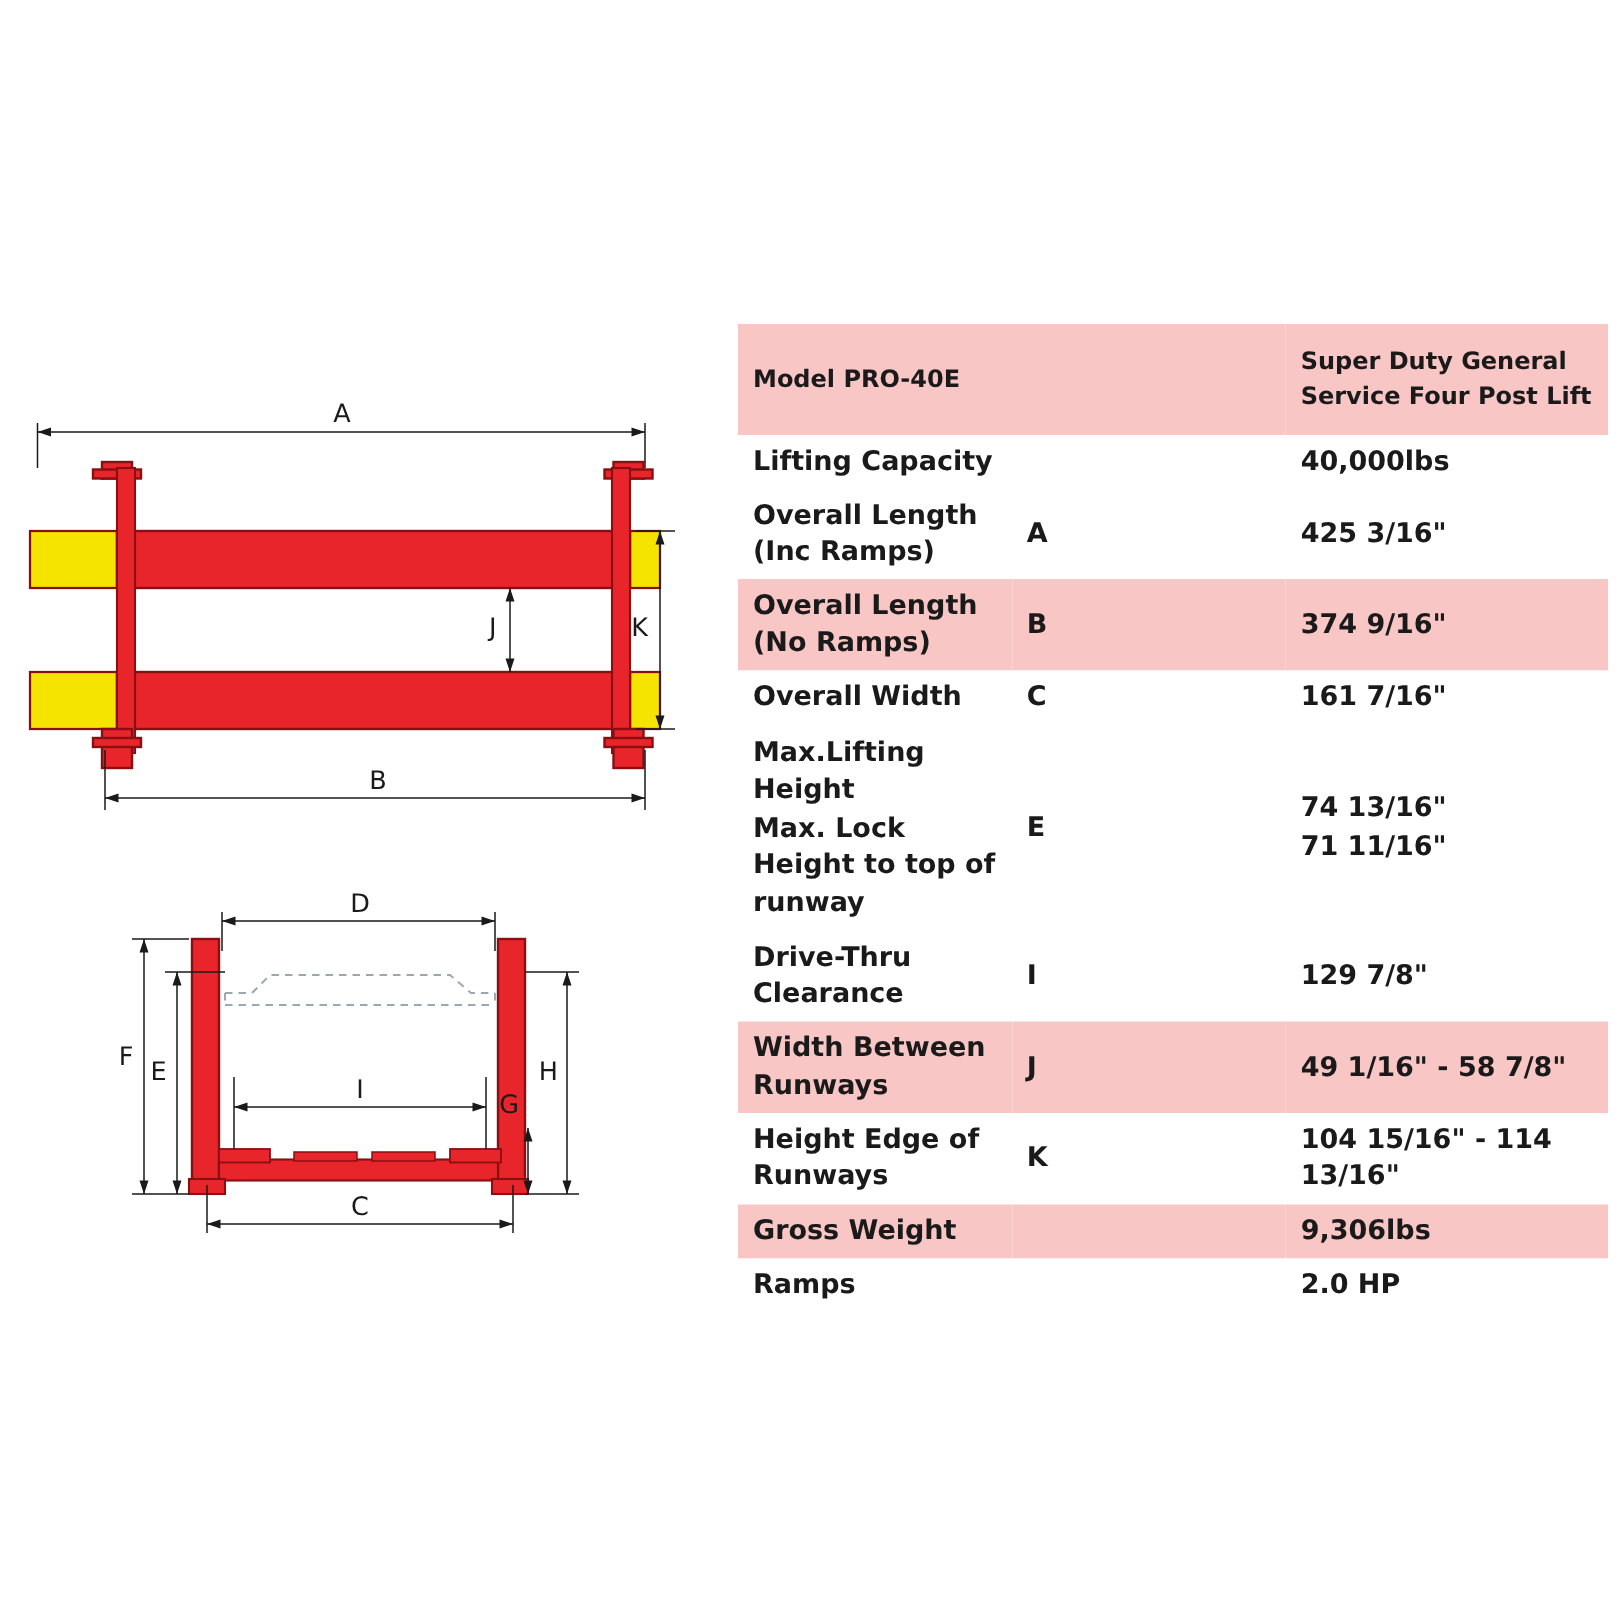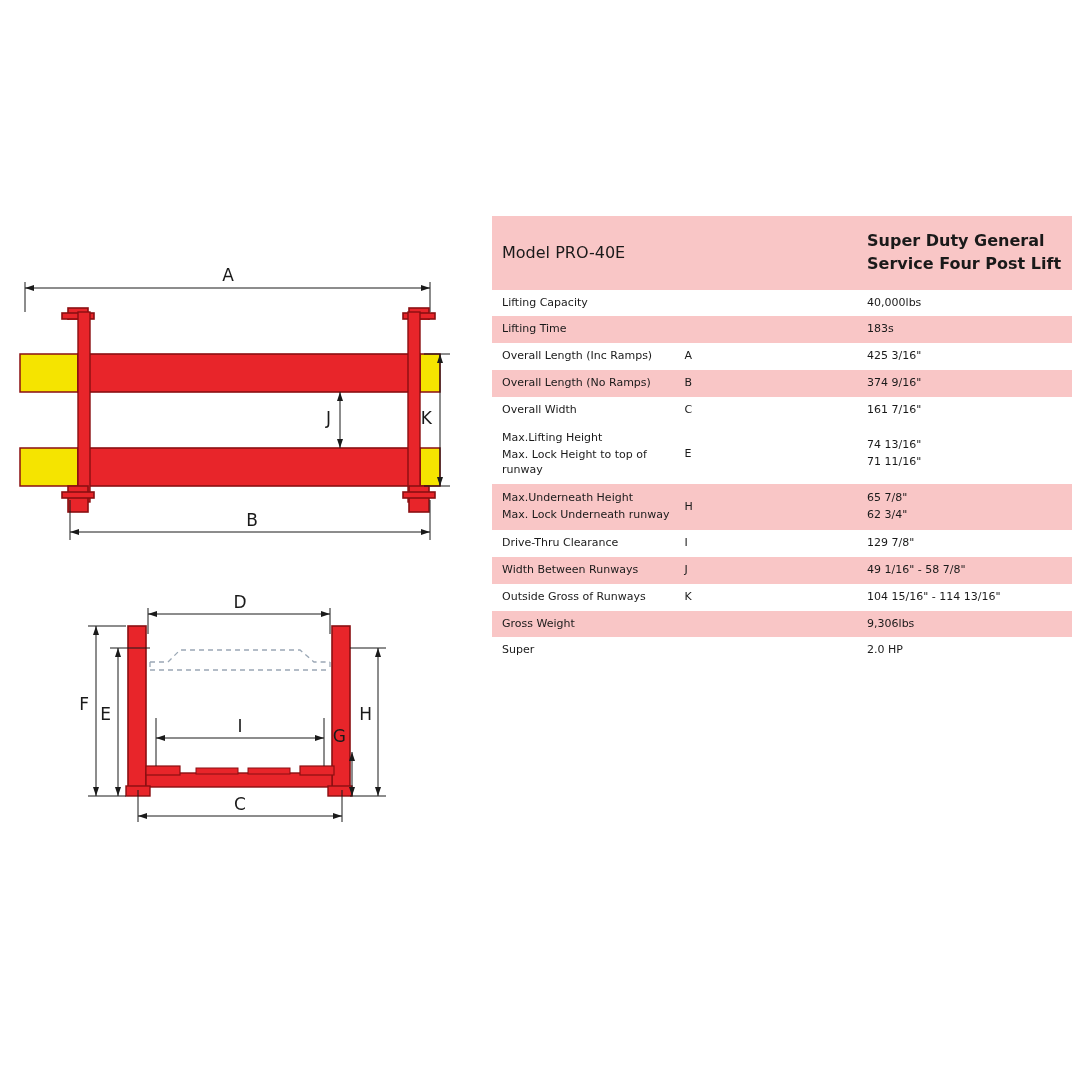--- a/index.html
+++ b/index.html
@@ -39,43 +39,44 @@
     top: 216px;
     width: 580px;
   }
   table.spec {
     border-collapse: collapse;
     width: 580px;
     table-layout: fixed;
   }
   table.spec td {
     padding: 6px 0 6px 10px;
-    font-size: 11px;
+    font-size: 18px;
     line-height: 1.35;
     vertical-align: middle;
     border: none;
+    font-weight: bold;
   }
   table.spec tr.row-alt td {
     background: #f9c6c6;
   }
   table.spec tr.row-plain td {
     background: #ffffff;
   }
   table.spec tr.header-row td {
     background: #f9c6c6;
     font-weight: bold;
     font-size: 16px;
     padding-top: 14px;
     padding-bottom: 14px;
   }
   td.c-label { width: 340px; }
   td.c-code  { width: 44px; text-align: left; padding-left: 4px; }
   td.c-value { width: 196px; padding-left: 6px; }
 
-  .hdr-title { font-weight: normal; }
+  .hdr-title { font-weight: bold; }
   .hdr-sub { font-weight: bold; line-height: 1.3; }
 
   .dual { display: block; }
   .dual .line { display: block; padding: 1px 0; }
 </style>
 </head>
 <body>
 
 <div id="diagram-panel">
 
@@ -237,25 +238,20 @@
             <span class="hdr-sub dual">
               <span class="line">Super Duty General</span>
               <span class="line">Service Four Post Lift</span>
             </span>
           </td>
         </tr>
         <tr class="row-plain">
           <td class="c-label"><span>Lifting Capacity</span></td>
           <td class="c-code"><span></span></td>
           <td class="c-value"><span>40,000lbs</span></td>
-        </tr>
-        <tr class="row-alt">
-          <td class="c-label"><span>Lifting Time</span></td>
-          <td class="c-code"><span></span></td>
-          <td class="c-value"><span>183s</span></td>
         </tr>
         <tr class="row-plain">
           <td class="c-label"><span>Overall Length (Inc Ramps)</span></td>
           <td class="c-code"><span>A</span></td>
           <td class="c-value"><span>425 3/16"</span></td>
         </tr>
         <tr class="row-alt">
           <td class="c-label"><span>Overall Length (No Ramps)</span></td>
           <td class="c-code"><span>B</span></td>
           <td class="c-value"><span>374 9/16"</span></td>
@@ -273,55 +269,40 @@
             </span>
           </td>
           <td class="c-code"><span>E</span></td>
           <td class="c-value">
             <span class="dual">
               <span class="line">74 13/16"</span>
               <span class="line">71 11/16"</span>
             </span>
           </td>
         </tr>
-        <tr class="row-alt">
-          <td class="c-label">
-            <span class="dual">
-              <span class="line">Max.Underneath Height</span>
-              <span class="line">Max. Lock Underneath runway</span>
-            </span>
-          </td>
-          <td class="c-code"><span>H</span></td>
-          <td class="c-value">
-            <span class="dual">
-              <span class="line">65 7/8"</span>
-              <span class="line">62 3/4"</span>
-            </span>
-          </td>
-        </tr>
         <tr class="row-plain">
           <td class="c-label"><span>Drive-Thru  Clearance</span></td>
           <td class="c-code"><span>I</span></td>
           <td class="c-value"><span>129 7/8"</span></td>
         </tr>
         <tr class="row-alt">
           <td class="c-label"><span>Width Between Runways</span></td>
           <td class="c-code"><span>J</span></td>
           <td class="c-value"><span>49 1/16" - 58 7/8"</span></td>
         </tr>
         <tr class="row-plain">
-          <td class="c-label"><span>Outside  Gross of Runways</span></td>
+          <td class="c-label"><span>Height  Edge of Runways</span></td>
           <td class="c-code"><span>K</span></td>
           <td class="c-value"><span>104 15/16" - 114 13/16"</span></td>
         </tr>
         <tr class="row-alt">
           <td class="c-label"><span>Gross Weight</span></td>
           <td class="c-code"><span></span></td>
           <td class="c-value"><span>9,306lbs</span></td>
         </tr>
         <tr class="row-plain">
-          <td class="c-label"><span>Super</span></td>
+          <td class="c-label"><span>Ramps</span></td>
           <td class="c-code"><span></span></td>
           <td class="c-value"><span>2.0 HP</span></td>
         </tr>
       </tbody>
   </table>
 </div>
 
 </body></html>

